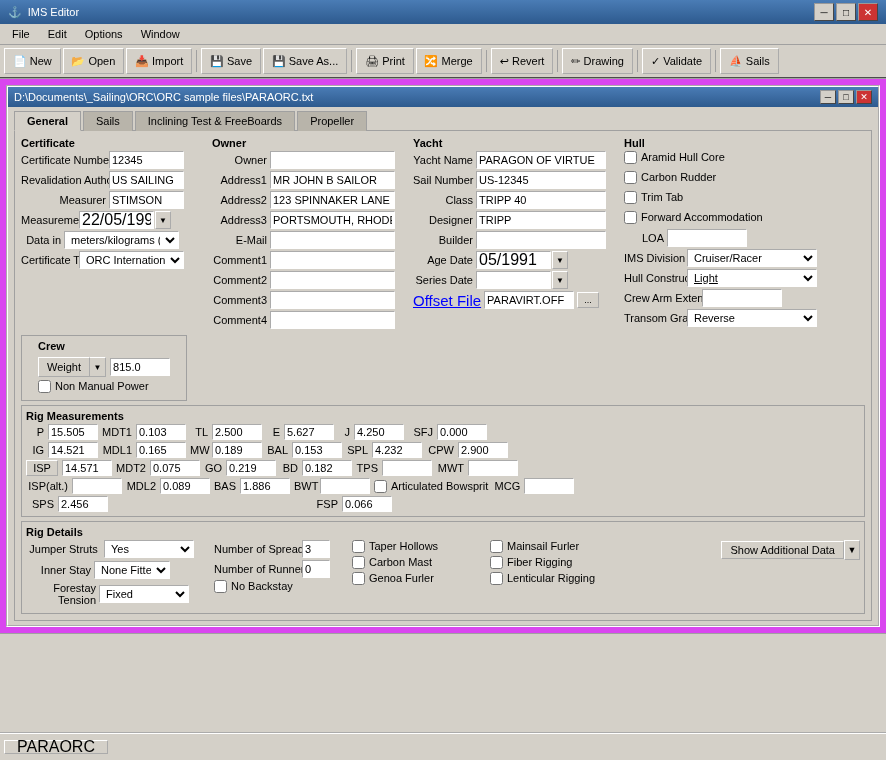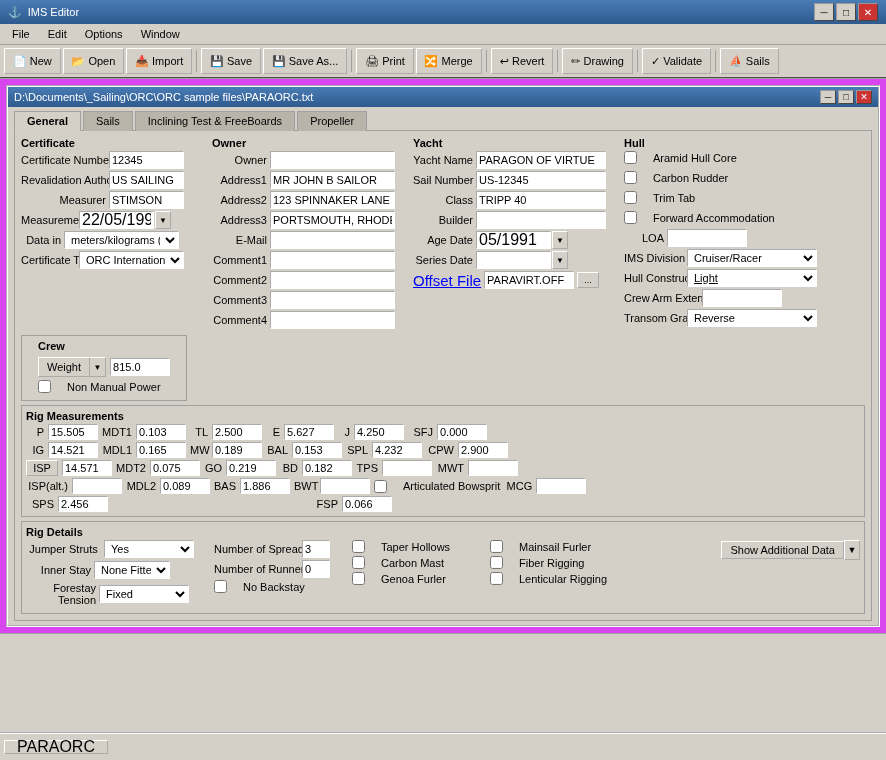--- a/index.html
+++ b/index.html
@@ -151,22 +151,22 @@
     select {
       height: 18px;
       border: 1px inset #ffffff;
       background: white;
       font-size: 11px;
       padding: 0 2px;
     }
 
     .checkbox-group {
       display: flex;
-      align-items: center;
-      gap: 16px;
+      align-items: flex-start;
+      gap: 4px;
       margin-bottom: 3px;
     }
     .checkbox-group input[type=checkbox] { margin: 0; }
 
     .btn-dropdown {
       display: flex;
       height: 20px;
     }
     .btn-main {
       padding: 0 8px;
@@ -500,20 +500,24 @@
             </div>
             <div class="field-group">
               <span class="field-label" style="width:60px;">Sail Number</span>
               <input class="field-input" style="width: 130px;" type="text" value="US-12345">
             </div>
             <div class="field-group">
               <span class="field-label" style="width:60px;">Class</span>
               <input class="field-input" style="width: 130px;" type="text" value="TRIPP 40">
             </div>
             <div class="field-group">
+              <span class="field-label" style="width:60px;">Designer</span>
+              <input class="field-input" style="width: 130px;" type="text" value="TRIPP">
+            </div>
+            <div class="field-group">
               <span class="field-label" style="width:60px;">Builder</span>
               <input class="field-input" style="width: 130px;" type="text" value="">
             </div>
             <div class="field-group">
               <span class="field-label" style="width:60px;">Age Date</span>
               <div class="date-field">
                 <input class="date-input" style="width: 75px;" type="text" value="05/1991">
                 <button class="date-btn">▼</button>
               </div>
             </div>

